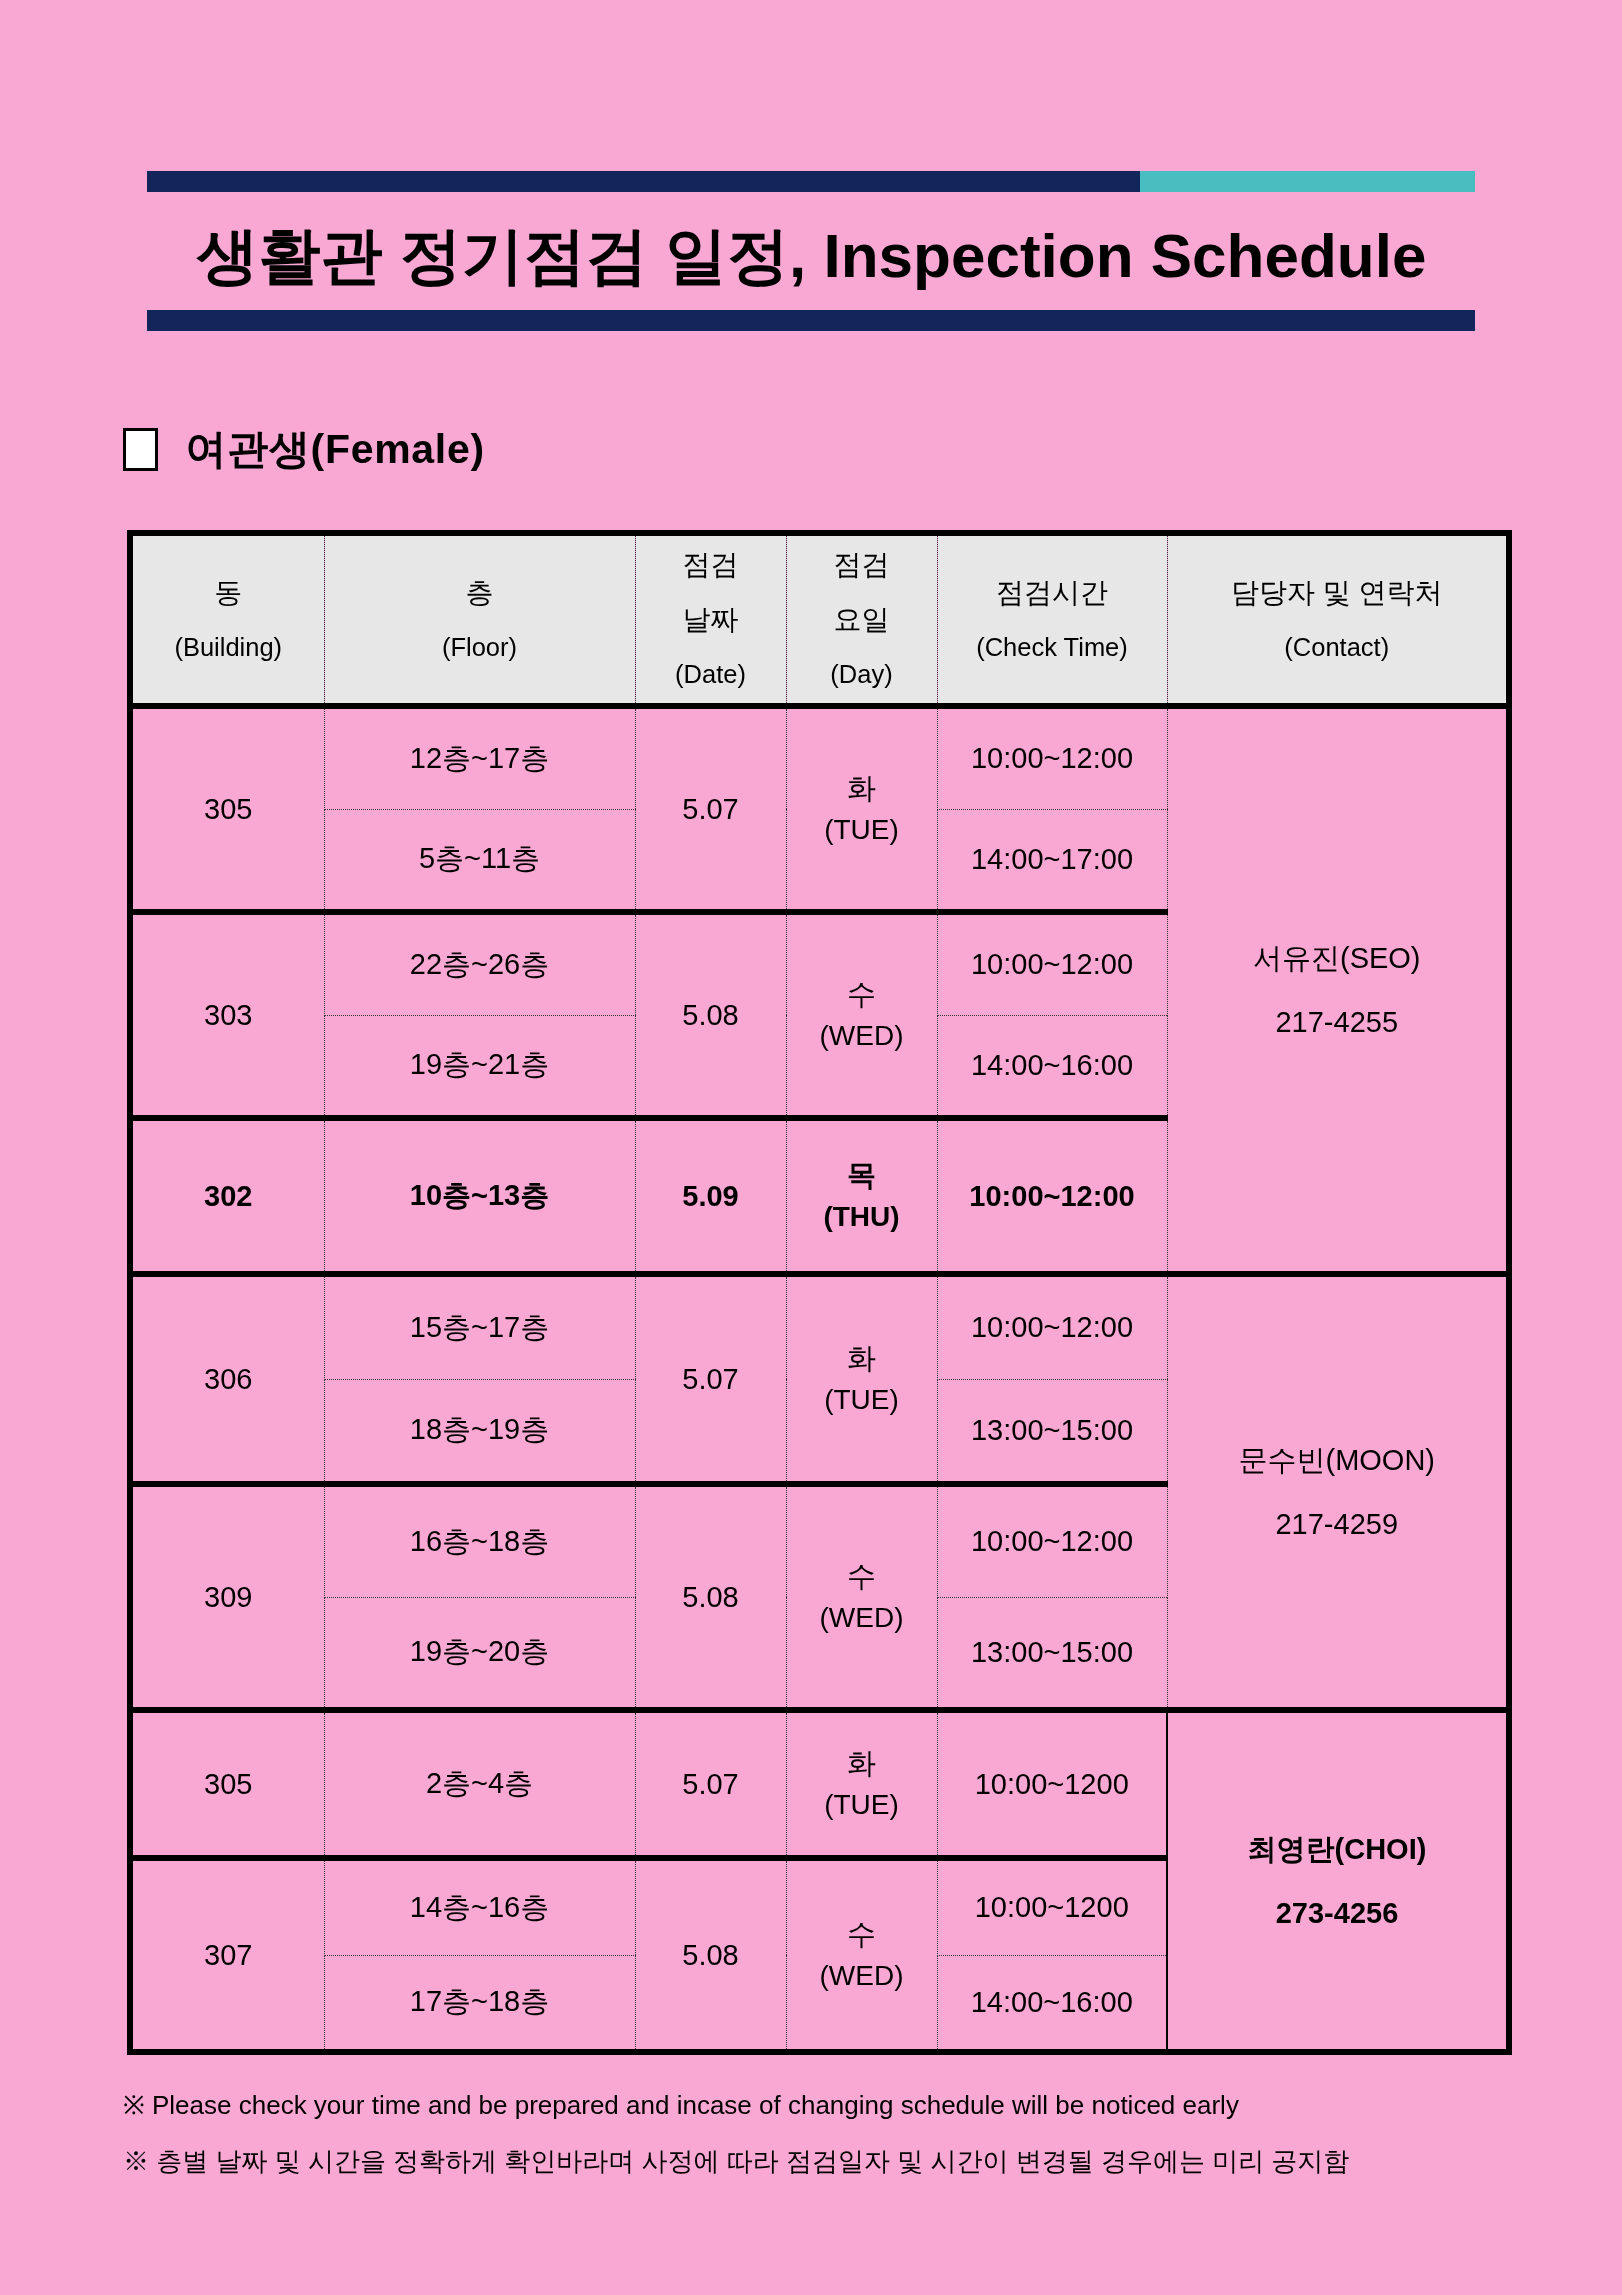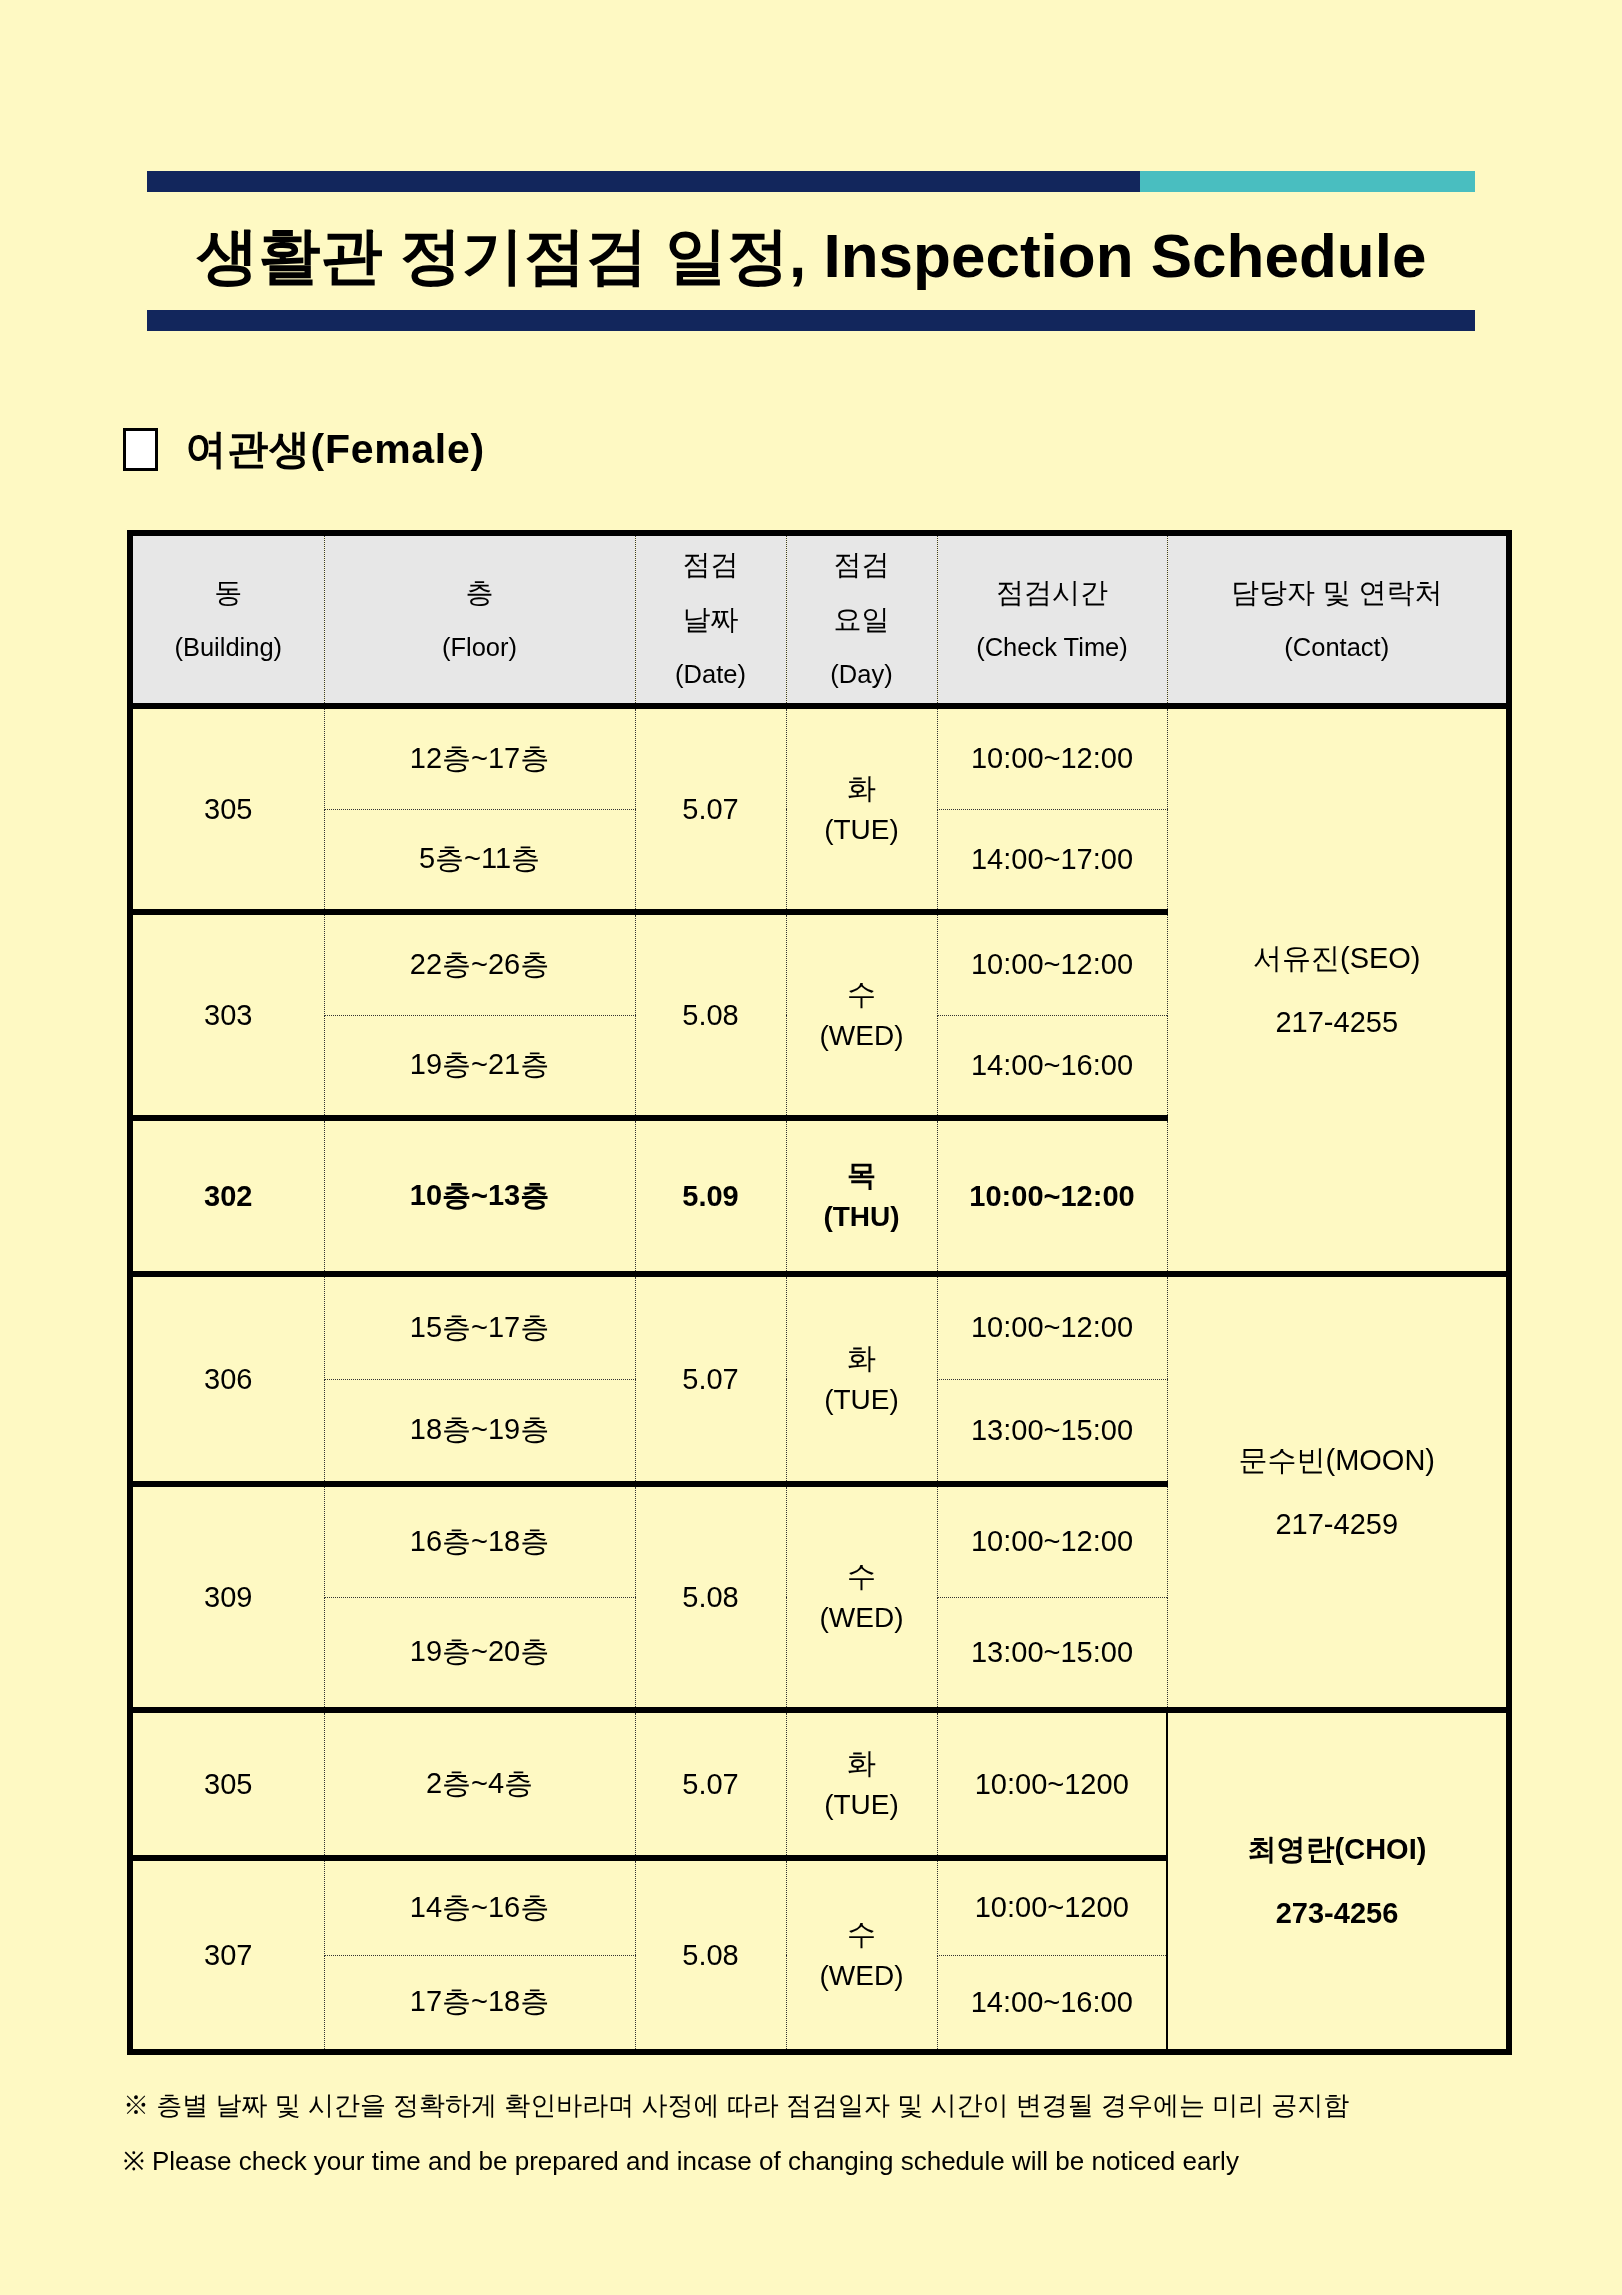--- a/index.html
+++ b/index.html
@@ -1,17 +1,17 @@
 <!DOCTYPE html>
 <html style="font-size:10.5px"><head>
 <meta charset="utf-8">
 <style>
   html,body { margin:0; padding:0; background:#ffffff; }
   #page {
-    position:relative; width:1623px; height:2295px; background:#fef9c3;
+    position:relative; width:1623px; height:2295px; background:#f9a8d4;
     font-family:"Liberation Sans", sans-serif; color:#000000; overflow:hidden;
   }
   
   .bar-top { position:absolute; left:147px; top:171px; width:1328px; height:21px; display:flex; }
   .bar-top .seg-navy { width:993px; height:100%; background:#12265c; }
   .bar-top .seg-teal { flex:1; height:100%; background:#49bec0; }
   .page-title {
     position:absolute; left:82px; top:207px; width:1459px; height:98px;
     text-align:center; font-size:62px; font-weight:bold; letter-spacing:0px;
     line-height:98px; white-space:nowrap;
@@ -215,18 +215,18 @@
         <td class="bl-dash bb-dot">10:00~1200</td>
       </tr>
       <tr class="h148">
         <td class="bl-dash">17층~18층</td>
         <td class="bl-dash">14:00~16:00</td>
       </tr>
     </tbody>
   </table>
 
   <div class="notes">
+    <div class="note-line">※ Please check your time and be prepared and incase of changing schedule will be noticed early</div>
     <div class="note-line">※ 층별 날짜 및 시간을 정확하게 확인바라며 사정에 따라 점검일자 및 시간이 변경될 경우에는 미리 공지함</div>
-    <div class="note-line">※ Please check your time and be prepared and incase of changing schedule will be noticed early</div>
   </div>
 
 </div>
 
 
 </body></html>

